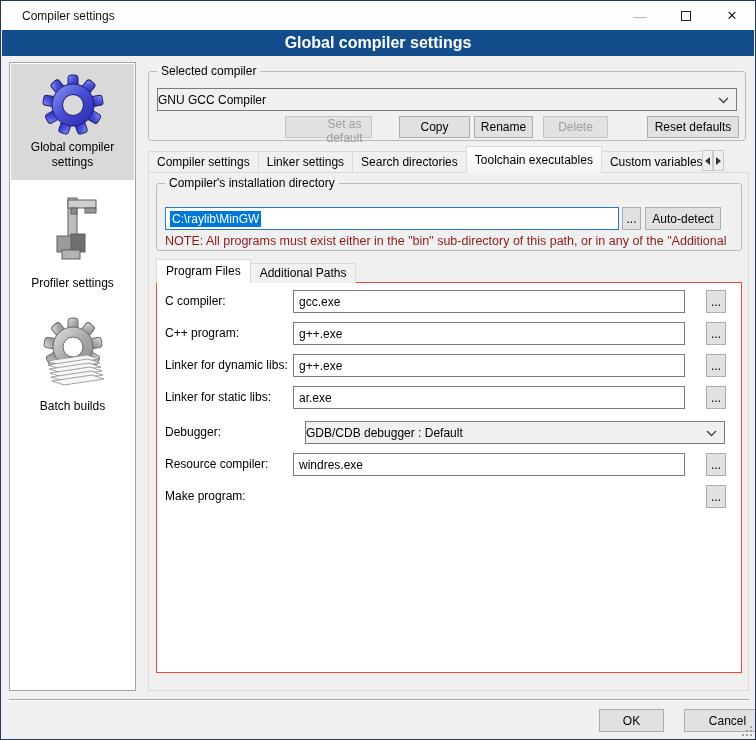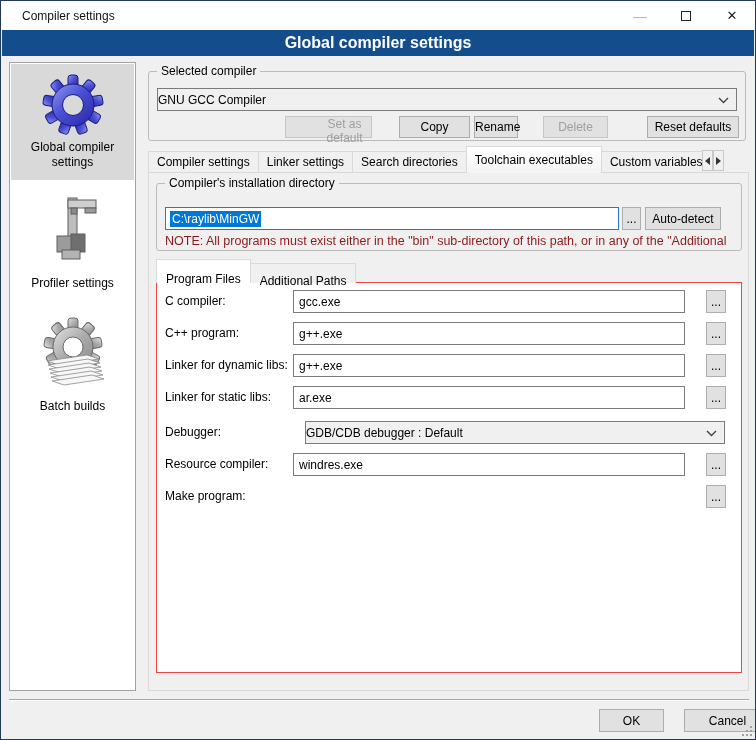--- a/index.html
+++ b/index.html
@@ -41,21 +41,21 @@
            display:flex; align-items:center; }
   .combo .chev { position:absolute; right:7px; top:8px; }
   #combo-compiler { left:8px; top:16px; width:580px; }
 
   .btn { background:#e1e1e1; border:1px solid #adadad; font-family:"Liberation Sans",sans-serif;
          font-size:12px; color:#000; text-align:center; cursor:default; }
   .btn.disabled { color:#9f9f9f; border-color:#c6c6c6; }
   .row-btn { position:absolute; top:44px; height:22px; }
   #btn-setdefault { left:136px; width:87px;padding-left:32px; }
   #btn-copy      { left:250px; width:71px; }
-  #btn-rename    { left:325px; width:44px; }
+  #btn-rename    { left:325px; width:59px; }
   #btn-delete    { left:394px; width:65px; }
   #btn-reset     { left:498px; width:92px; }
 
   
   .tabstrip { position:absolute; left:147px; top:145px; width:554px; height:27px; overflow:hidden;
               display:flex; align-items:flex-end; }
   .tab { height:22px; line-height:21px; padding:0 8px; background:#f0f0f0; border:1px solid #d9d9d9;
          border-bottom:none; margin-right:-1px; white-space:nowrap; font-size:12px; }
   .tab.active { height:27px; line-height:26px; background:linear-gradient(#ffffff,#f4f4f4);
                 position:relative; z-index:3; }
@@ -78,21 +78,21 @@
                border:1px solid #2675d4; display:flex; align-items:center; padding-left:4px; }
   #dir-input .sel { background:#0078d7; color:#fff; padding:1px 2px; }
   #dir-browse { position:absolute; left:465px; top:23px; width:19px; height:23px; }
   #btn-autodetect { position:absolute; left:488px; top:23px; width:76px; height:23px; }
   #dir-note { position:absolute; left:8px; top:50px; width:574px; white-space:nowrap;
               overflow:hidden; color:#8c1a1a; font-size:12.5px; }
 
   
   .subtabs { position:absolute; left:155px; top:258px; height:24px; display:flex;
              align-items:flex-end; z-index:3; }
-  .subtab { height:20px; line-height:19px; padding:8px 9px; background:#f0f0f0;
+  .subtab { height:20px; line-height:19px; padding:0 9px; background:#f0f0f0;
             border:1px solid #d9d9d9; border-bottom:none; margin-right:-1px; font-size:12px;margin-top:45px; }
   .subtab.active { height:24px; line-height:23px; background:#ffffff; position:relative; z-index:4; }
   .subpage { position:absolute; left:155px; top:281px; width:586px; height:391px; background:#fff;
              border:1px solid #ef4444; z-index:2; }
 
   .frow { position:absolute; left:0; width:100%; height:23px; }
   .frow .flabel { position:absolute; left:8px; top:4px; font-size:12px; }
   .frow input { position:absolute; left:136px; width:392px; height:23px; }
   .frow .browse { position:absolute; left:549px; width:20px; height:23px; }
   #combo-debugger { left:148px; width:420px; top:0; }

